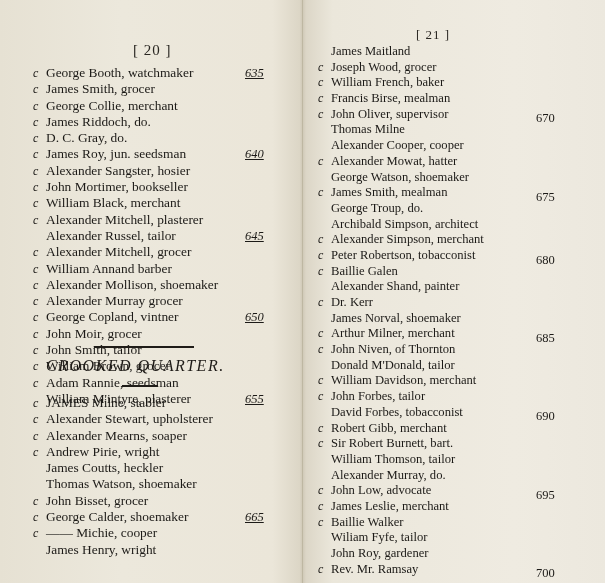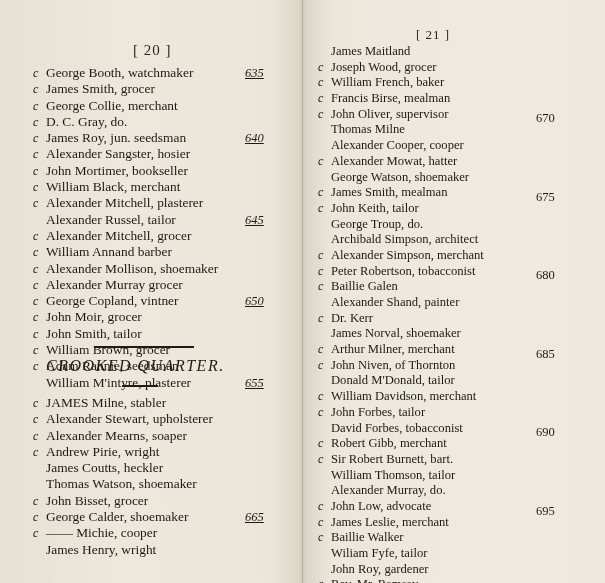--- a/index.html
+++ b/index.html
@@ -59,20 +59,21 @@
 <div class="spread">
   <div class="gutter-line"></div>
 
   <div class="page left">
     <div class="page-num">[ 20 ]</div>
 
     <ul class="entries top">
       <li class="entry"><span class="marker">c</span><span class="name">George Booth, watchmaker</span><span class="num">635</span></li>
       <li class="entry"><span class="marker">c</span><span class="name">James Smith, grocer</span><span class="num"></span></li>
       <li class="entry"><span class="marker">c</span><span class="name">George Collie, merchant</span><span class="num"></span></li>
+      <li class="entry"><span class="marker">c</span><span class="name">James Riddoch, do.</span><span class="num"></span></li>
       <li class="entry"><span class="marker">c</span><span class="name">D. C. Gray, do.</span><span class="num"></span></li>
       <li class="entry"><span class="marker">c</span><span class="name">James Roy, jun. seedsman</span><span class="num">640</span></li>
       <li class="entry"><span class="marker">c</span><span class="name">Alexander Sangster, hosier</span><span class="num"></span></li>
       <li class="entry"><span class="marker">c</span><span class="name">John Mortimer, bookseller</span><span class="num"></span></li>
       <li class="entry"><span class="marker">c</span><span class="name">William Black, merchant</span><span class="num"></span></li>
       <li class="entry"><span class="marker">c</span><span class="name">Alexander Mitchell, plasterer</span><span class="num"></span></li>
       <li class="entry"><span class="marker"></span><span class="name">Alexander Russel, tailor</span><span class="num">645</span></li>
       <li class="entry"><span class="marker">c</span><span class="name">Alexander Mitchell, grocer</span><span class="num"></span></li>
       <li class="entry"><span class="marker">c</span><span class="name">William Annand barber</span><span class="num"></span></li>
       <li class="entry"><span class="marker">c</span><span class="name">Alexander Mollison, shoemaker</span><span class="num"></span></li>
@@ -110,21 +111,20 @@
       <li class="entry"><span class="marker"></span><span class="name">James Maitland</span><span class="num"></span></li>
       <li class="entry"><span class="marker">c</span><span class="name">Joseph Wood, grocer</span><span class="num"></span></li>
       <li class="entry"><span class="marker">c</span><span class="name">William French, baker</span><span class="num">670</span></li>
       <li class="entry"><span class="marker">c</span><span class="name">Francis Birse, mealman</span><span class="num"></span></li>
       <li class="entry"><span class="marker">c</span><span class="name">John Oliver, supervisor</span><span class="num"></span></li>
       <li class="entry"><span class="marker"></span><span class="name">Thomas Milne</span><span class="num"></span></li>
       <li class="entry"><span class="marker"></span><span class="name">Alexander Cooper, cooper</span><span class="num"></span></li>
       <li class="entry"><span class="marker">c</span><span class="name">Alexander Mowat, hatter</span><span class="num">675</span></li>
       <li class="entry"><span class="marker"></span><span class="name">George Watson, shoemaker</span><span class="num"></span></li>
       <li class="entry"><span class="marker">c</span><span class="name">James Smith, mealman</span><span class="num"></span></li>
-      <li class="entry"><span class="marker">c</span><span class="name">John Keith, tailor</span><span class="num"></span></li>
       <li class="entry"><span class="marker"></span><span class="name">George Troup, do.</span><span class="num"></span></li>
       <li class="entry"><span class="marker"></span><span class="name">Archibald Simpson, architect</span><span class="num">680</span></li>
       <li class="entry"><span class="marker">c</span><span class="name">Alexander Simpson, merchant</span><span class="num"></span></li>
       <li class="entry"><span class="marker">c</span><span class="name">Peter Robertson, tobacconist</span><span class="num"></span></li>
       <li class="entry"><span class="marker">c</span><span class="name">Baillie Galen</span><span class="num"></span></li>
       <li class="entry"><span class="marker"></span><span class="name">Alexander Shand, painter</span><span class="num"></span></li>
       <li class="entry"><span class="marker">c</span><span class="name">Dr. Kerr</span><span class="num">685</span></li>
       <li class="entry"><span class="marker"></span><span class="name">James Norval, shoemaker</span><span class="num"></span></li>
       <li class="entry"><span class="marker">c</span><span class="name">Arthur Milner, merchant</span><span class="num"></span></li>
       <li class="entry"><span class="marker">c</span><span class="name">John Niven, of Thornton</span><span class="num"></span></li>

